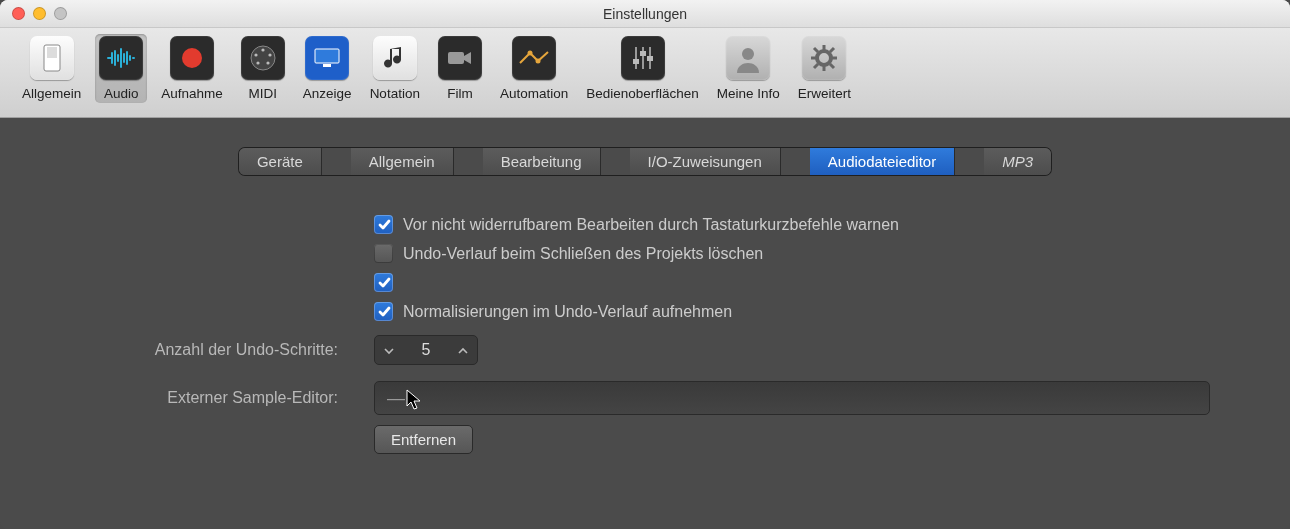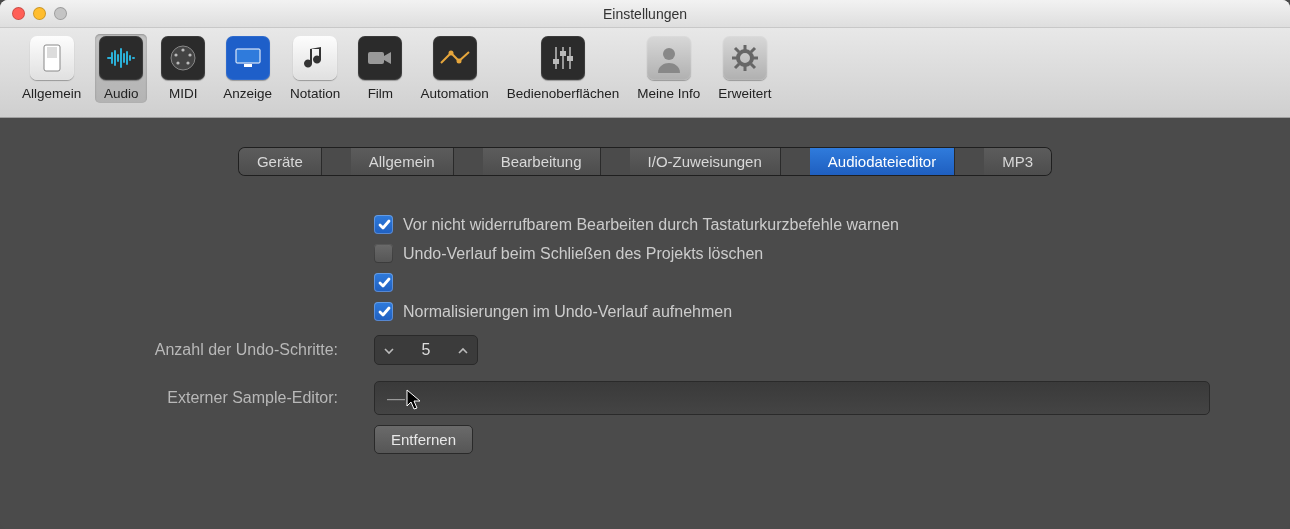--- a/index.html
+++ b/index.html
@@ -41,21 +41,21 @@
 
   .content { padding: 30px 30px 0 30px; }
 
   .tabs { display:flex; justify-content:center; }
   .tabstrip { display:flex; border-radius:6px; overflow:hidden; box-shadow: 0 0 0 1px #1f1f1f; gap: 29px; }
   .tab {
     padding: 5px 18px; font-size: 15px; color:#d8d8d8;
     background: linear-gradient(#5c5c5c,#4d4d4d);
     border-right: 1px solid #2a2a2a; cursor:pointer;
   }
-  .tab:last-child { border-right:none; }
+  .tab:last-child { border-right:none;font-style:italic; }
   .tab.active { background: linear-gradient(#2f7bdc,#1f5fc0); color:#fff; }
 
   .form { margin: 40px 50px 0 0; color:#ccc; font-size:16px; }
   .row { display:flex; align-items:center; margin-bottom: 10px; }
   .labelcol { width: 320px; text-align:right; padding-right: 12px; color:#b8b8b8; }
   .controlcol { flex:1; display:flex; align-items:center;padding-left:24px; }
 
   .chk {
     width:19px; height:19px; border-radius:4px; margin-right:10px;
     background: linear-gradient(#2f7bdc,#1f5fc0);
@@ -117,20 +117,28 @@
 
     <div class="tbitem active">
       <div class="tbicon">
         <svg width="30" height="22" viewBox="0 0 30 22">
             <path d="M2 11h3M6 6v10M9 4v14M12 8v6M15 2v18M18 7v8M21 5v12M24 9v4M27 11h1" stroke="#2bb0d8" stroke-width="2" stroke-linecap="round"></path>
           </svg>
       </div>
       <span class="lbl">Audio</span>
     </div>
 
+    <div class="tbitem">
+      <div class="tbicon">
+        <svg width="26" height="26">
+            <circle cx="13" cy="13" r="10" fill="#e23b2e"></circle>
+          </svg>
+      </div>
+      <span class="lbl">Aufnahme</span>
+    </div>
 
     <div class="tbitem">
       <div class="tbicon">
         <svg width="30" height="30">
             <circle cx="15" cy="15" r="12" fill="#444" stroke="#888"></circle>
             <circle cx="15" cy="7" r="1.6" fill="#bbb"></circle>
             <circle cx="8" cy="12" r="1.6" fill="#bbb"></circle>
             <circle cx="22" cy="12" r="1.6" fill="#bbb"></circle>
             <circle cx="10" cy="20" r="1.6" fill="#bbb"></circle>
             <circle cx="20" cy="20" r="1.6" fill="#bbb"></circle>

